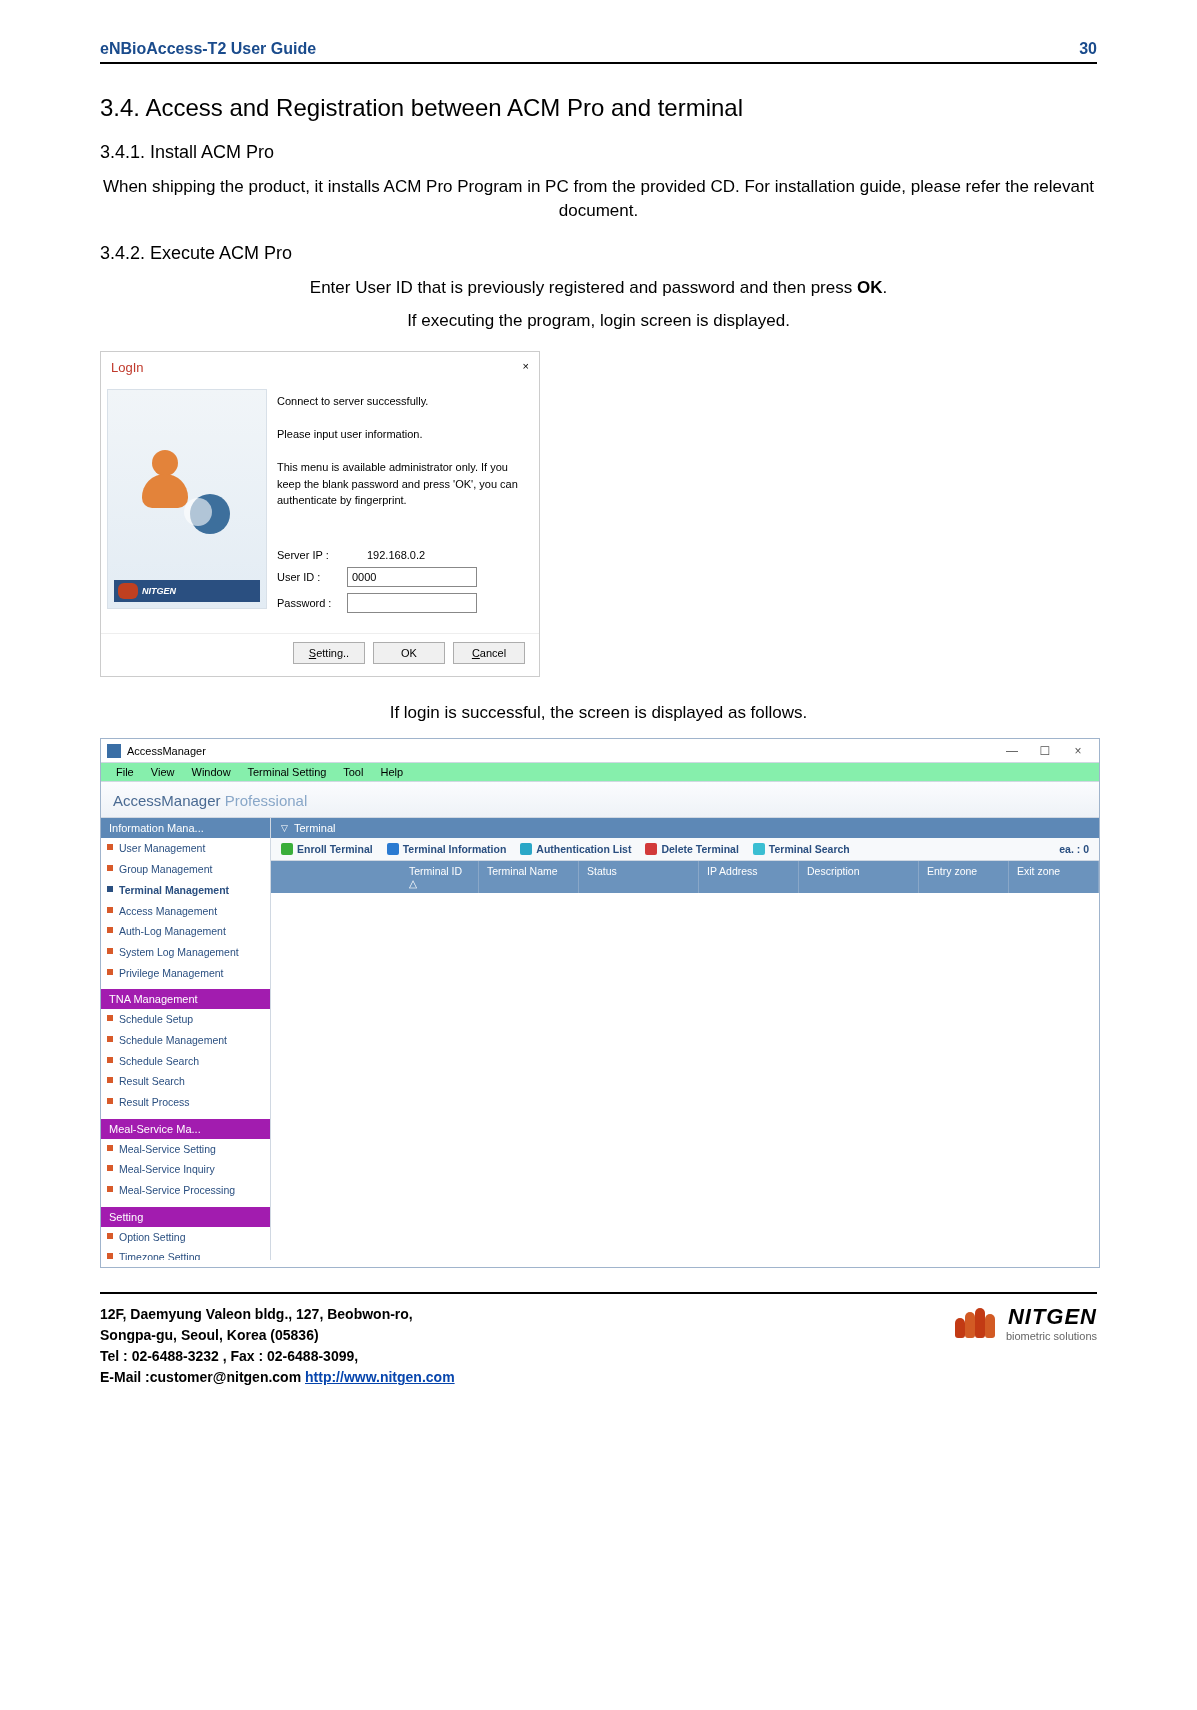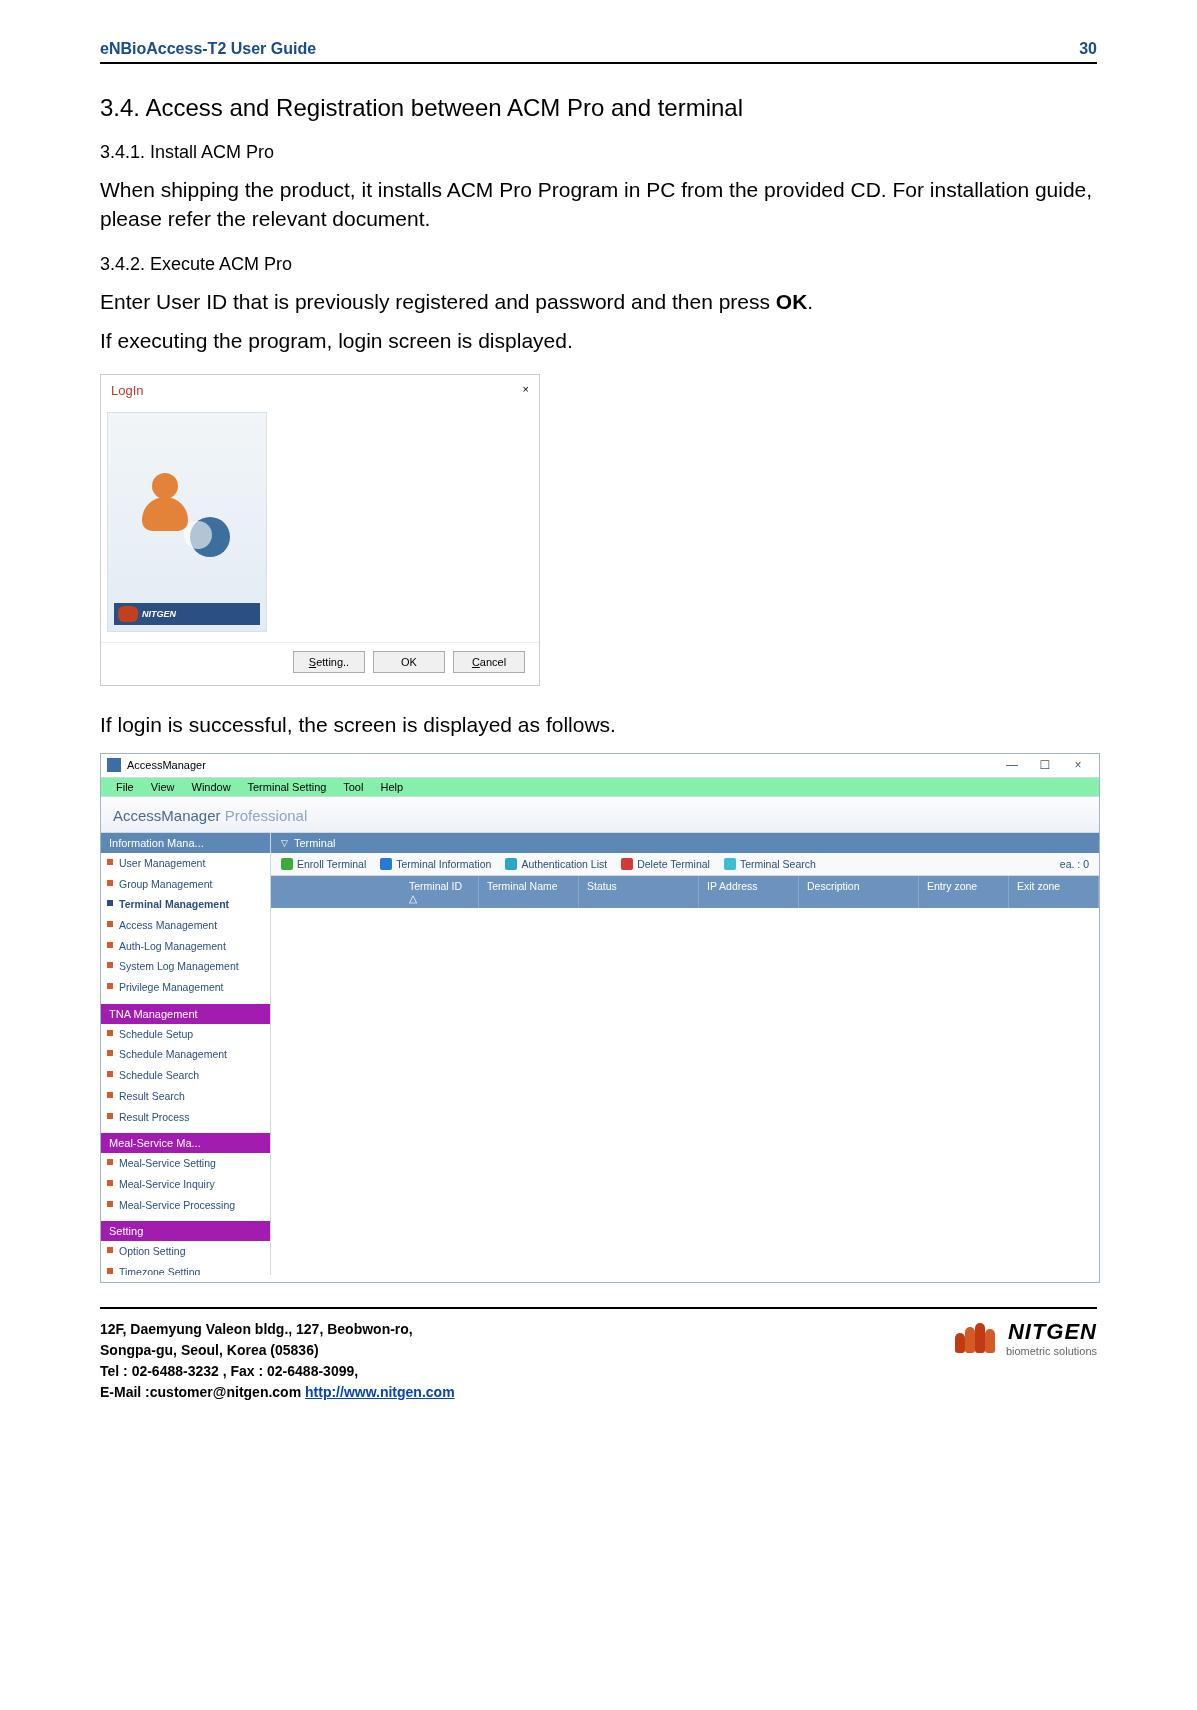--- a/index.html
+++ b/index.html
@@ -3,21 +3,21 @@
 <meta charset="utf-8">
 <style>
   * { box-sizing: border-box; margin: 0; padding: 0; }
   body { font-family: Verdana, Arial, sans-serif; background: #fff; color: #000; width: 1197px; }
   .page { padding: 40px 100px 20px 100px; }
   .header-row { display: flex; justify-content: space-between; border-bottom: 2px solid #000; padding-bottom: 4px; margin-bottom: 30px; }
   .header-title { color: #1a4b8c; font-weight: bold; font-size: 16px; }
   .page-num { color: #1a4b8c; font-weight: bold; font-size: 16px; }
   h2.sec { font-size: 24px; font-weight: normal; margin: 30px 0 20px 0; }
   h3.sub { font-size: 18px; font-weight: normal; margin: 20px 0 12px 0; }
-  p.body { font-size: 21px; line-height: 1.4; margin-bottom: 10px; }
+  p.body { font-size: 17px; line-height: 1.4; margin-bottom: 10px; text-align: center; }
 
   
   .login-dialog { border: 1px solid #ccc; width: 440px; background: #fff; margin: 18px 0 24px 0; font-family: Tahoma, sans-serif; font-size: 11px; }
   .login-titlebar { display: flex; justify-content: space-between; padding: 8px 10px; }
   .login-title { color: #c0392b; font-size: 13px; }
   .login-body { display: flex; padding: 6px 6px 10px 6px; }
   .login-img { width: 160px; height: 220px; background: linear-gradient(180deg,#f1f5f8,#e3ecf4); border: 1px solid #d8e0e8; position: relative; }
   .login-img .circle1 { position: absolute; top: 60px; left: 44px; width: 26px; height: 26px; border-radius: 50%; background: #e3833a; }
   .login-img .body1 { position: absolute; top: 84px; left: 34px; width: 46px; height: 34px; border-radius: 23px 23px 10px 10px; background: #e3833a; }
   .login-img .circle2 { position: absolute; top: 104px; left: 82px; width: 40px; height: 40px; border-radius: 50%; background: #3d6f9c; }
@@ -49,21 +49,21 @@
   .am-side { width: 170px; background: #fff; border-right: 1px solid #d0d8e2; overflow: hidden; }
   .sec-head { background: #5d88b6; color: #fff; font-size: 11px; padding: 4px 8px; }
   .sec-head.sub { background: #a21caf; }
   .side-item { padding: 3px 8px 3px 18px; font-size: 10.5px; color: #2a4f80; position: relative; line-height: 1.4; }
   .side-item::before { content: ''; position: absolute; left: 6px; top: 6px; width: 6px; height: 6px; background: #d85a2a; }
   .side-item.sel { color: #2a4f80; font-weight: bold; }
   .side-item.sel::before { background: #2a4f80; }
   .am-content { flex: 1; display: flex; flex-direction: column; }
   .content-head { background: #5d88b6; color: #fff; font-size: 11px; padding: 4px 10px; display: flex; align-items: center; }
   .content-head .chev { margin-right: 6px; font-size: 9px; }
-  .toolbar { background: #f7f9fb; border-bottom: 1px solid #d0d8e2; padding: 5px 10px; display: flex; align-items: center; gap: 14px; font-size: 10.5px; color: #2a4f80; }
+  .toolbar { background: #f7f9fb; border-bottom: 1px solid #d0d8e2; padding: 5px 10px; display: flex; align-items: center; gap: 14px; font-size: 10.5px; color: #2a4f80; font-weight: bold; }
   .tb-item { display: inline-flex; align-items: center; gap: 4px; }
   .tb-icon { width: 12px; height: 12px; display: inline-block; border-radius: 2px; }
   .ic-green { background: #3aae3a; }
   .ic-blue { background: #2a7ad1; }
   .ic-teal { background: #2aa7c7; }
   .ic-red { background: #d23a3a; }
   .ic-cyan { background: #3abed2; }
   .toolbar .ea { margin-left: auto; color: #2a4f80; }
   .grid-header { display: flex; background: #6b93bd; color: #fff; font-size: 10.5px; justify-content: flex-end; }
   .grid-header div { padding: 4px 8px; border-right: 1px solid #89a7c8; }
@@ -116,20 +116,39 @@
         <div class="circle1"></div>
           <div class="body1"></div>
           <div class="circle2"></div>
           <div class="circle3"></div>
         <div class="nitgen-bar">
             <span class="fp"></span>
             <b>NITGEN</b>
           </div>
       </div>
       <div class="login-right">
+        <div class="login-msg">
+          <div>Connect to server successfully.</div><br>
+          <div>Please input user information.</div><br>
+          <div>This menu is available administrator only. If you keep the blank password and press 'OK', you can authenticate by fingerprint.</div>
+        </div>
+        <div class="login-fields">
+          <div class="field-row">
+            <span class="field-label">Server IP :</span>
+            <span class="field-val" style="margin-left:20px;">192.168.0.2</span>
+          </div>
+          <div class="field-row">
+            <span class="field-label">User ID :</span>
+            <input class="field-input" value="0000" style="">
+          </div>
+          <div class="field-row">
+            <span class="field-label">Password :</span>
+            <input class="field-input" type="password" style="">
+          </div>
+        </div>
       </div>
     </div>
     <div class="login-buttons">
       <span class="winbtn">
           <span class="ul">S</span>
           <span>etting..</span>
         </span>
       <span class="winbtn">OK</span>
       <span class="winbtn">
           <span class="ul">C</span>

